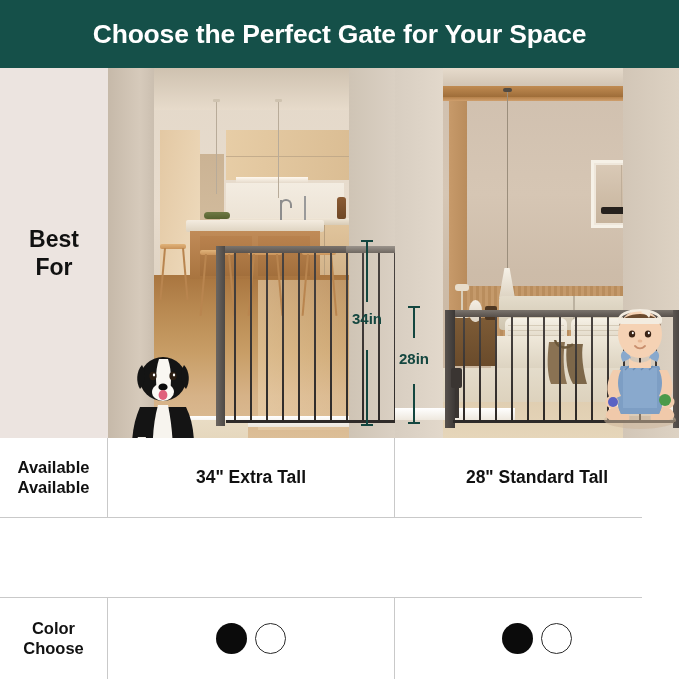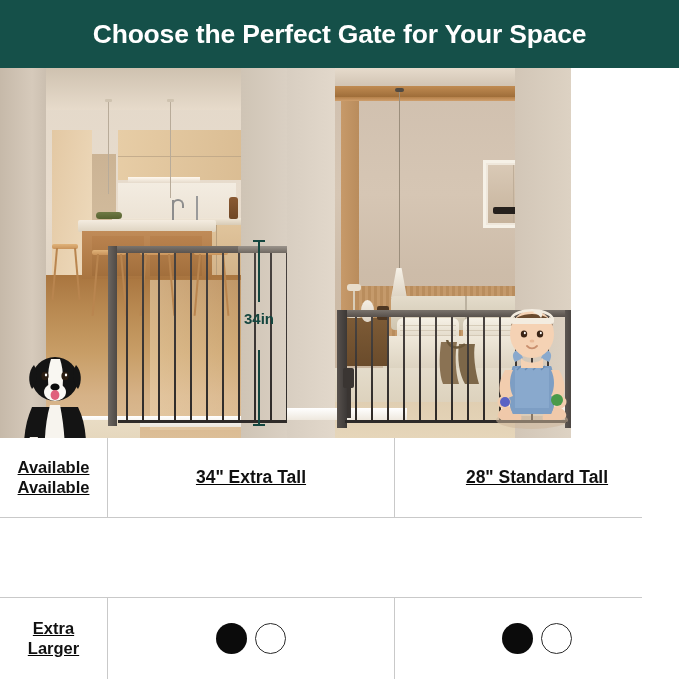--- a/index.html
+++ b/index.html
@@ -193,21 +193,20 @@
   }
 
   
   .table{
     position:absolute; left:0; top:438px; width:679px; height:241px;
     background:#ffffff;
   }
   .trow{
     position:relative; display:flex; width:642px;
     border-bottom:1px solid #c9c9c9;
-    text-decoration:underline;
   }
   .trow:last-child{ border-bottom:none; }
   .tcell-label{
     flex:0 0 108px; display:flex; align-items:center; justify-content:center;
     border-right:1px solid #c9c9c9;
     text-align:center;
     font-size:16.5px; font-weight:bold; color:#111111; line-height:1.2;
     padding:0 4px;
   }
   .tcell{
@@ -225,20 +224,26 @@
 </style>
 </head>
 <body>
 
 <div class="header">
   <div class="header-title">Choose the Perfect Gate for Your Space</div>
 </div>
 
 <div class="hero">
 
+  <div class="hero-label">
+    <div class="hero-label-text">
+      <div>Best</div>
+      <div>For</div>
+    </div>
+  </div>
 
   <div class="photo left">
     <div class="px k-room"></div>
     <div class="px k-ceil"></div>
     <div class="px k-doorA"></div>
     <div class="px k-doorB"></div>
     <div class="px k-uppers2"></div>
     <div class="px k-upperline"></div>
     <div class="px k-backsplash"></div>
     <div class="px k-shelf"></div>
@@ -430,20 +435,27 @@
       <path d="M42 8 C48 4 54 8 50 14 C48 10 44 10 42 8Z" fill="#f3ece0"></path>
       <ellipse cx="33" cy="30" rx="3.2" ry="3.6" fill="#3a2416"></ellipse>
       <ellipse cx="49" cy="30" rx="3.2" ry="3.6" fill="#3a2416"></ellipse>
       <ellipse cx="33.8" cy="29" rx="1" ry="1.2" fill="#ffffff"></ellipse>
       <ellipse cx="49.8" cy="29" rx="1" ry="1.2" fill="#ffffff"></ellipse>
       <path d="M36 42 C39 45 43 45 46 42" stroke="#c98f6e" stroke-width="1.8" fill="none" stroke-linecap="round"></path>
       <ellipse cx="41" cy="37" rx="2.4" ry="1.6" fill="#e8b794"></ellipse>
       <path d="M30 54 C34 60 48 60 52 54 L52 64 L30 64 Z" fill="#f5d2b4"></path>
     </svg>
 
+    <div class="dim" style="left:8px;top:236px;width:40px;height:124px;">
+      <div class="dim-cap" style="left:5px;top:2px;"></div>
+      <div class="dim-line" style="left:10px;top:2px;height:32px;"></div>
+      <div class="dim-line" style="left:10px;top:80px;height:40px;"></div>
+      <div class="dim-cap" style="left:5px;top:118px;"></div>
+      <div class="dim-text" style="left:-4px;top:46px;">28in</div>
+    </div>
   </div>
 </div>
 
 <div class="table">
 
   <div class="trow" style="height:80px;">
     <div class="tcell-label">
       <div>
         <div>Available</div>
         <div>Available</div>
@@ -452,22 +464,22 @@
     <div class="tcell mid">34" Extra Tall</div>
     <div class="tcell end">28" Standard Tall</div>
   </div>
 
   <div class="trow" style="height:80px;">
   </div>
 
   <div class="trow" style="height:81px;">
     <div class="tcell-label">
       <div>
-        <div>Extra</div>
-        <div>Larger</div>
+        <div>Color</div>
+        <div>Choose</div>
       </div>
     </div>
     <div class="tcell mid">
       <div class="swatches">
         <div class="sw sw-black"></div>
         <div class="sw sw-white"></div>
       </div>
     </div>
     <div class="tcell end">
       <div class="swatches">

